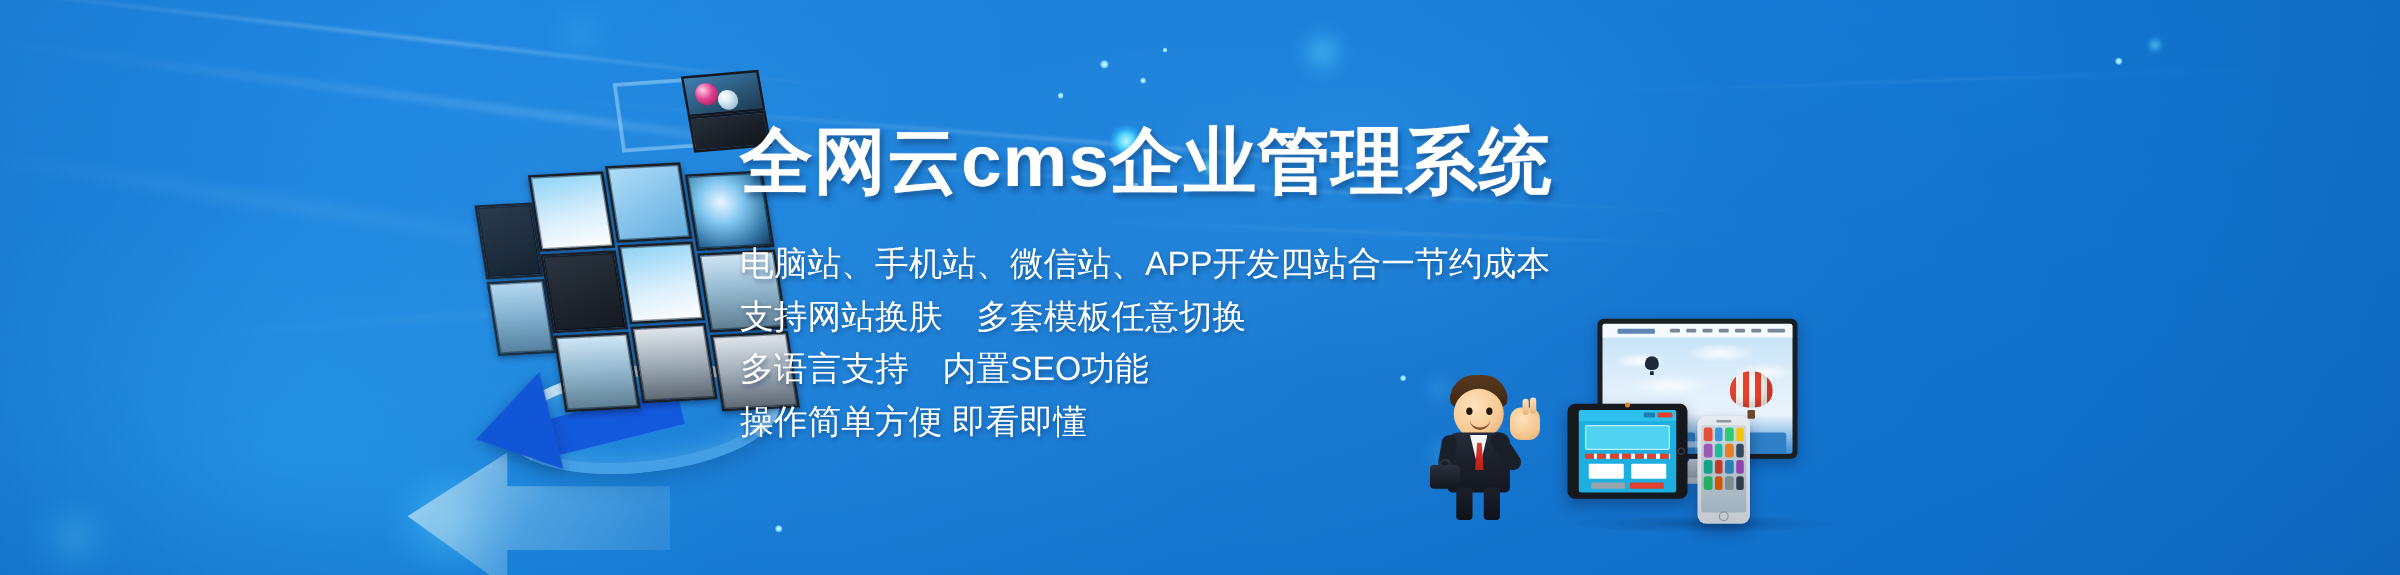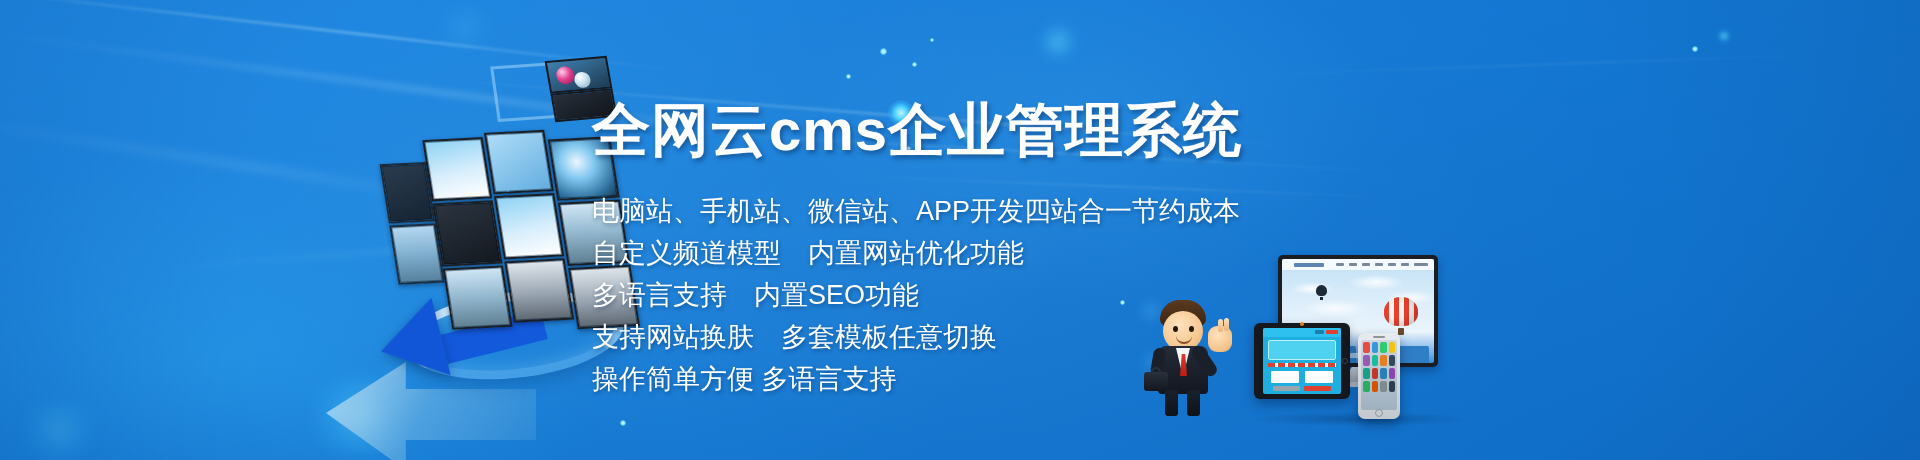--- a/index.html
+++ b/index.html
@@ -340,24 +340,23 @@
       <div class="tile t-kbd" style="left:124px; top:136px; width:62px; height:62px;"></div>
       <div class="tile t-dark" style="left:-46px; top:22px;  width:46px; height:60px; opacity:.9;"></div>
       <div class="tile t-city" style="left:-46px; top:84px;  width:46px; height:60px; opacity:.85;"></div>
     </div>
   </div>
 
   <div class="text-block">
     <div class="headline">全网云cms企业管理系统</div>
     <div class="sublist">
       <div class="subline">电脑站、手机站、微信站、APP开发四站合一节约成本</div>
-      <div class="subline">自定义频道模型　内置网站优化功能</div>
+      <div class="subline">支持网站换肤　多套模板任意切换</div>
       <div class="subline">多语言支持　内置SEO功能</div>
-      <div class="subline">支持网站换肤　多套模板任意切换</div>
-      <div class="subline">操作简单方便 多语言支持</div>
+      <div class="subline">操作简单方便 即看即懂</div>
     </div>
   </div>
 
   <div class="biz">
     <div class="biz-hair"></div>
     <div class="biz-head"></div>
     <div class="biz-eye l"></div>
     <div class="biz-eye r"></div>
     <div class="biz-smile"></div>
     <div class="biz-body"></div>

